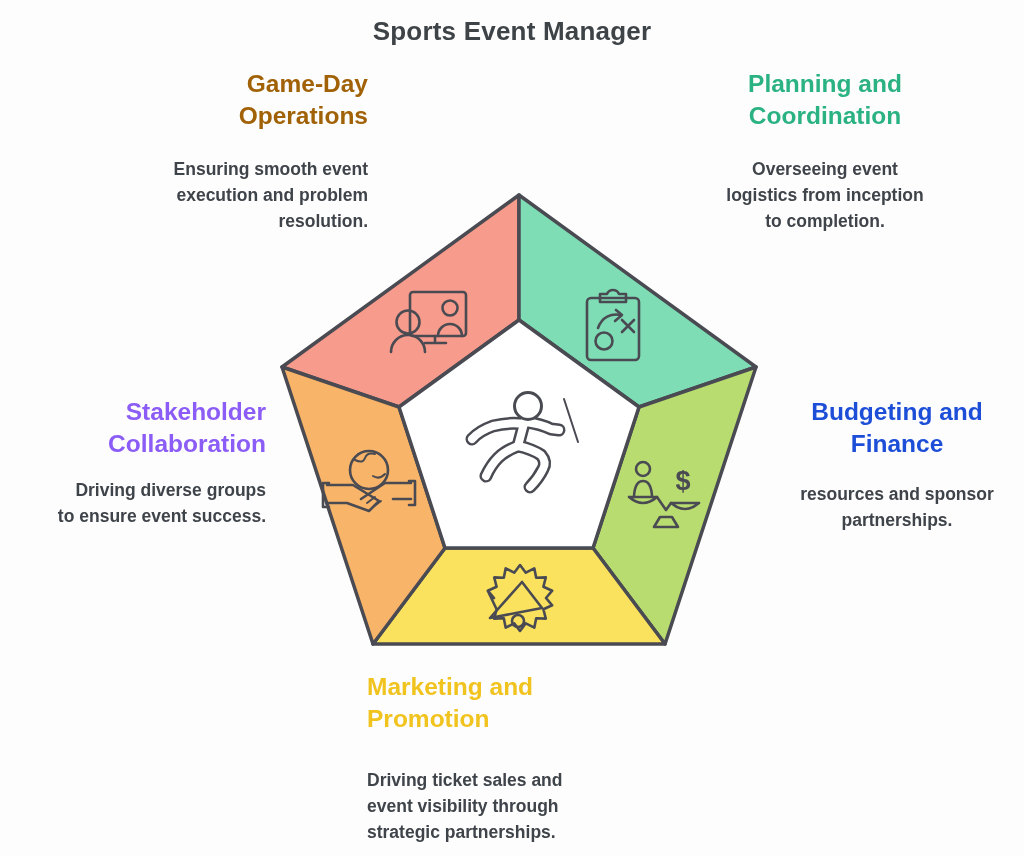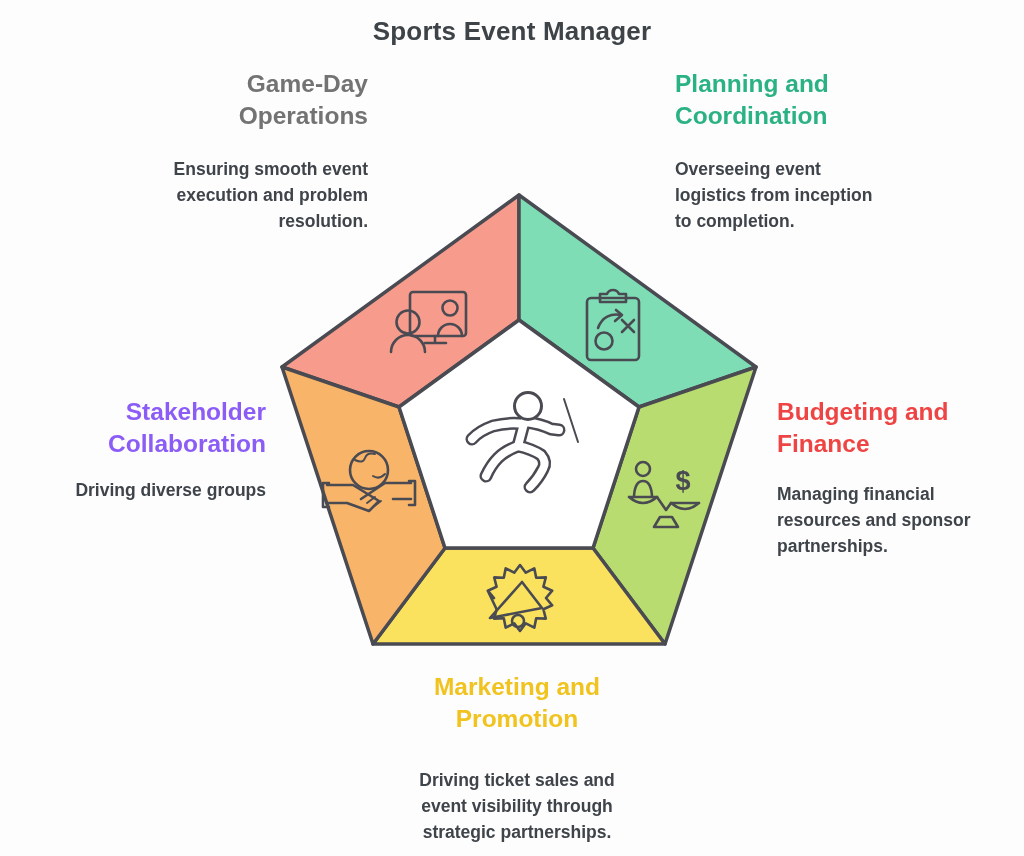--- a/index.html
+++ b/index.html
@@ -9,25 +9,25 @@
   }
   .title{
     position:absolute;left:0;right:0;top:16px;text-align:center;
     font-size:26px;font-weight:bold;color:#3E4347;letter-spacing:.2px;
   }
   .block{position:absolute;}
   .block .h{font-size:24.5px;font-weight:bold;line-height:32px;}
   .block .b{font-size:17.5px;line-height:26px;color:#3F444A;font-weight:bold;}
   .b{margin-top:24px;}
   .ta-r{text-align:right;}
-  .ta-l{text-align:left;}
-  .ta-c{text-align:center;}
-  .h-red{color:#737373;}
+  .ta-l{text-align:center;}
+  .ta-c{}
+  .h-red{color:#a16207;}
   .h-teal{color:#2BB283;}
-  .h-olive{color:#ef4444;}
+  .h-olive{color:#1d4ed8;}
   .h-orange{color:#8b5cf6;}
   .h-yellow{color:#F1C31E;}
   #blk-tl{left:68px;top:68px;width:300px;}
   #blk-tl .b{margin-top:24px;}
   #blk-tr{left:675px;top:68px;width:300px;}
   #blk-tr .b{margin-top:24px;}
   #blk-l{left:16px;top:396px;width:250px;}
   #blk-l .b{margin-top:17px;}
   #blk-r{left:777px;top:396px;width:240px;}
   #blk-r .b{margin-top:21px;}
@@ -143,33 +143,33 @@
       <div>to completion.</div>
     </div>
   </div>
 
   <div class="block ta-l" id="blk-r">
     <div class="h h-olive">
       <div>Budgeting and</div>
       <div>Finance</div>
     </div>
     <div class="b">
-      <div>Managing financial</div>
       <div>resources and sponsor</div>
       <div>partnerships.</div>
     </div>
   </div>
 
   <div class="block ta-r" id="blk-l">
     <div class="h h-orange">
       <div>Stakeholder</div>
       <div>Collaboration</div>
     </div>
     <div class="b">
       <div>Driving diverse groups</div>
+      <div>to ensure event success.</div>
     </div>
   </div>
 
   <div class="block ta-c" id="blk-b">
     <div class="h h-yellow">
       <div>Marketing and</div>
       <div>Promotion</div>
     </div>
     <div class="b">
       <div>Driving ticket sales and</div>

